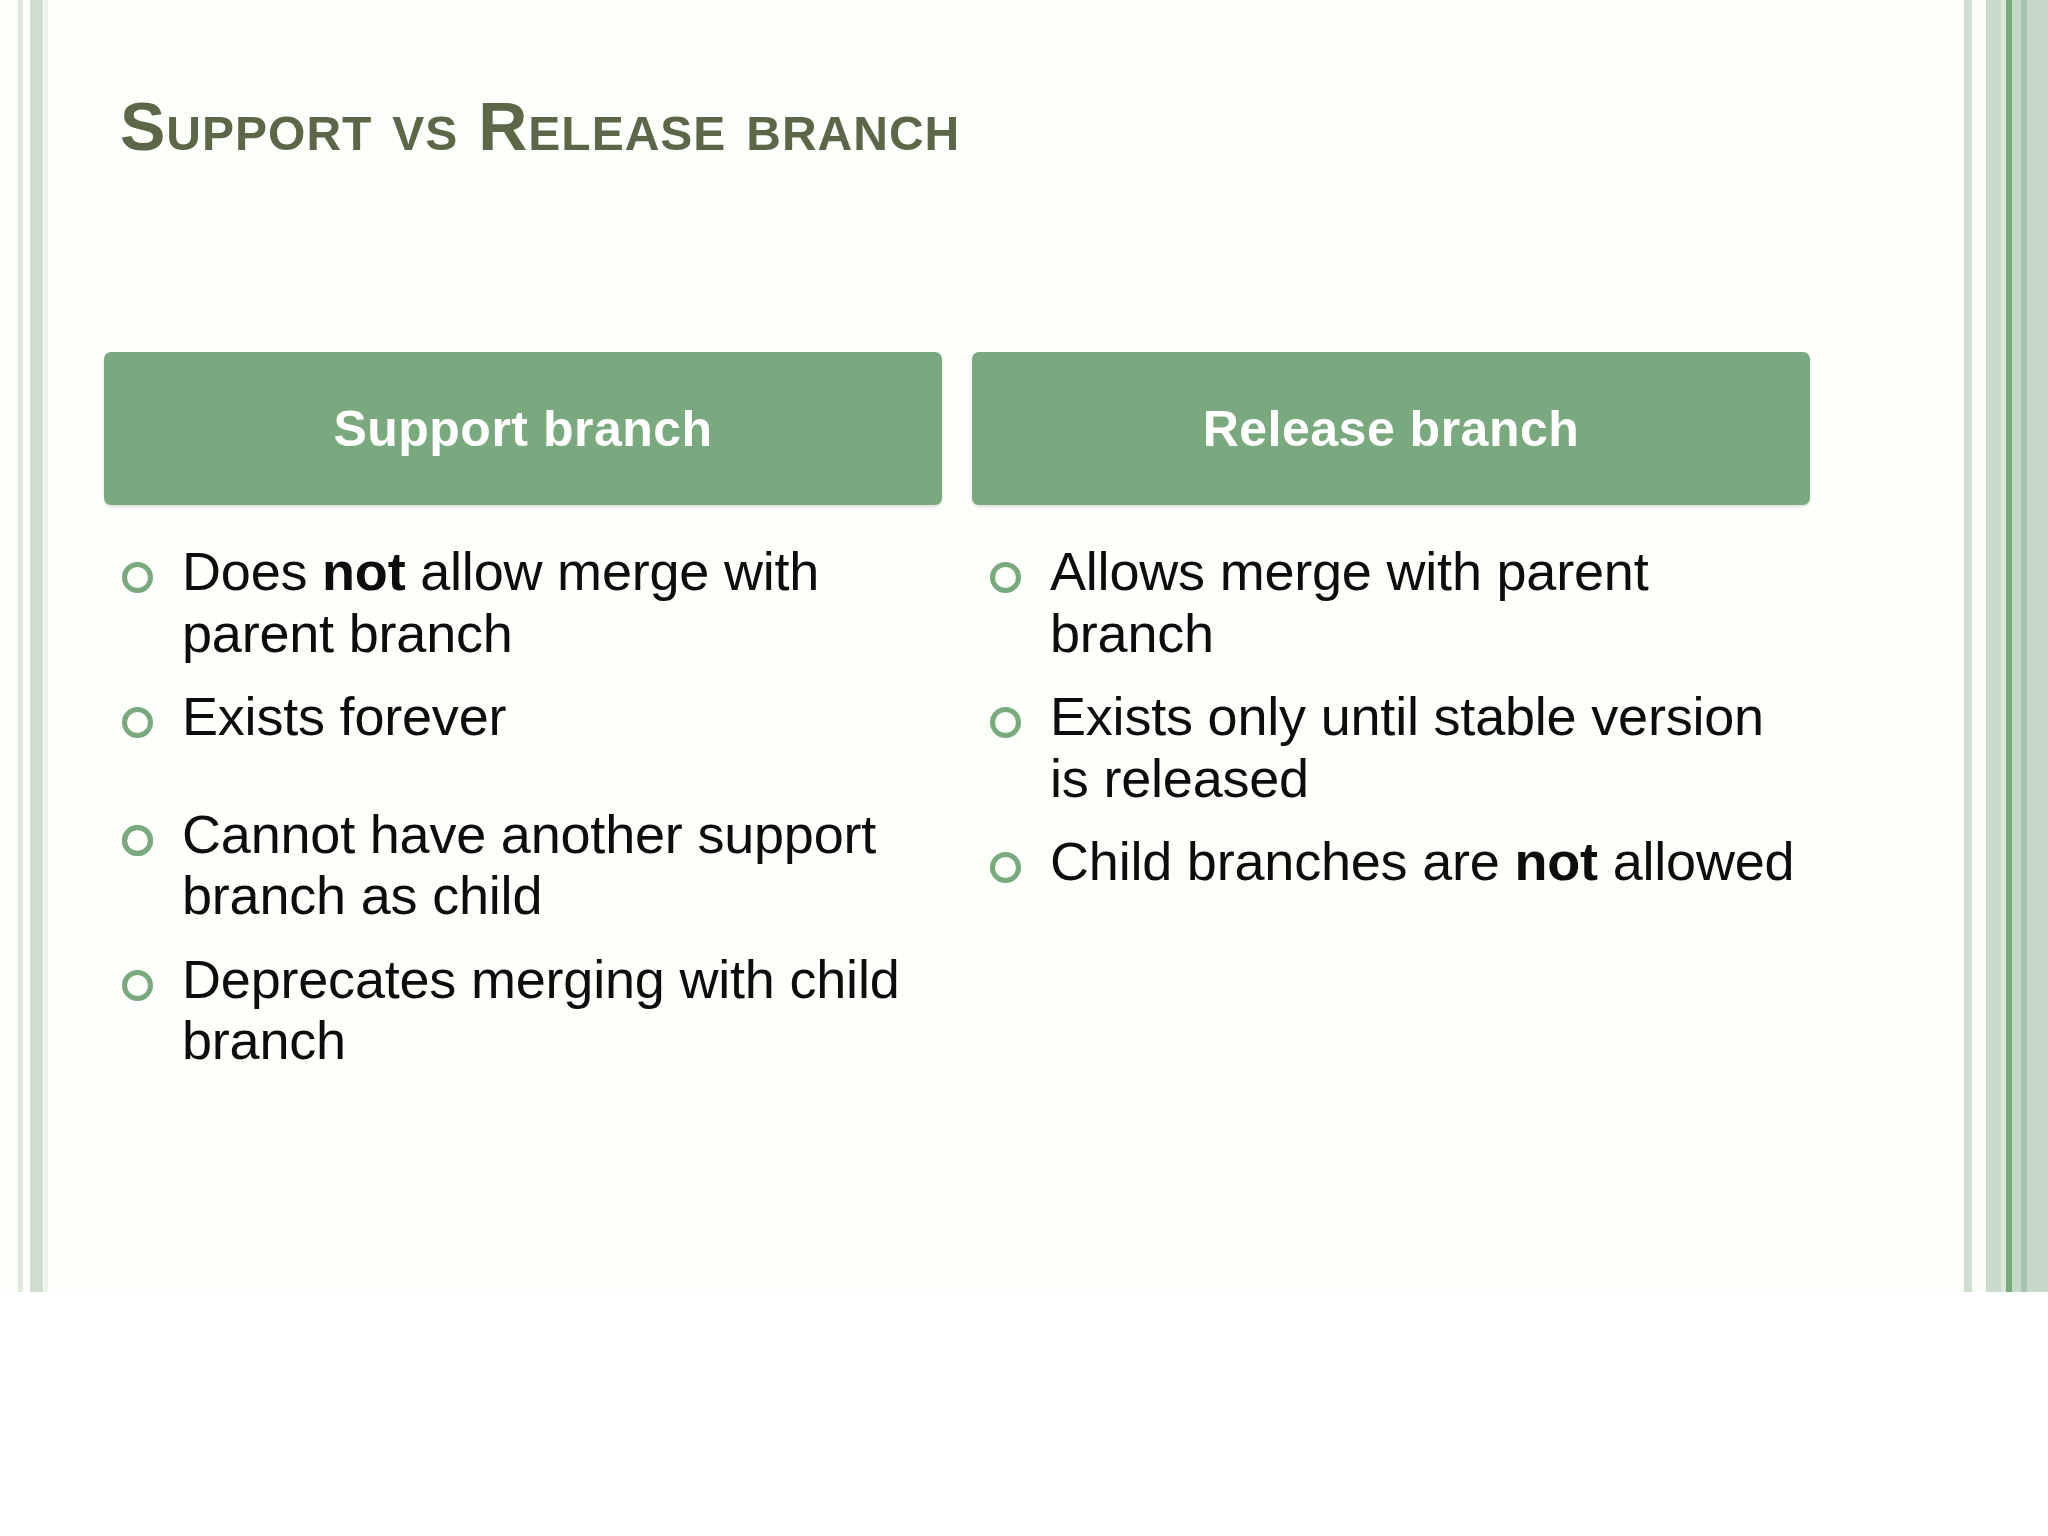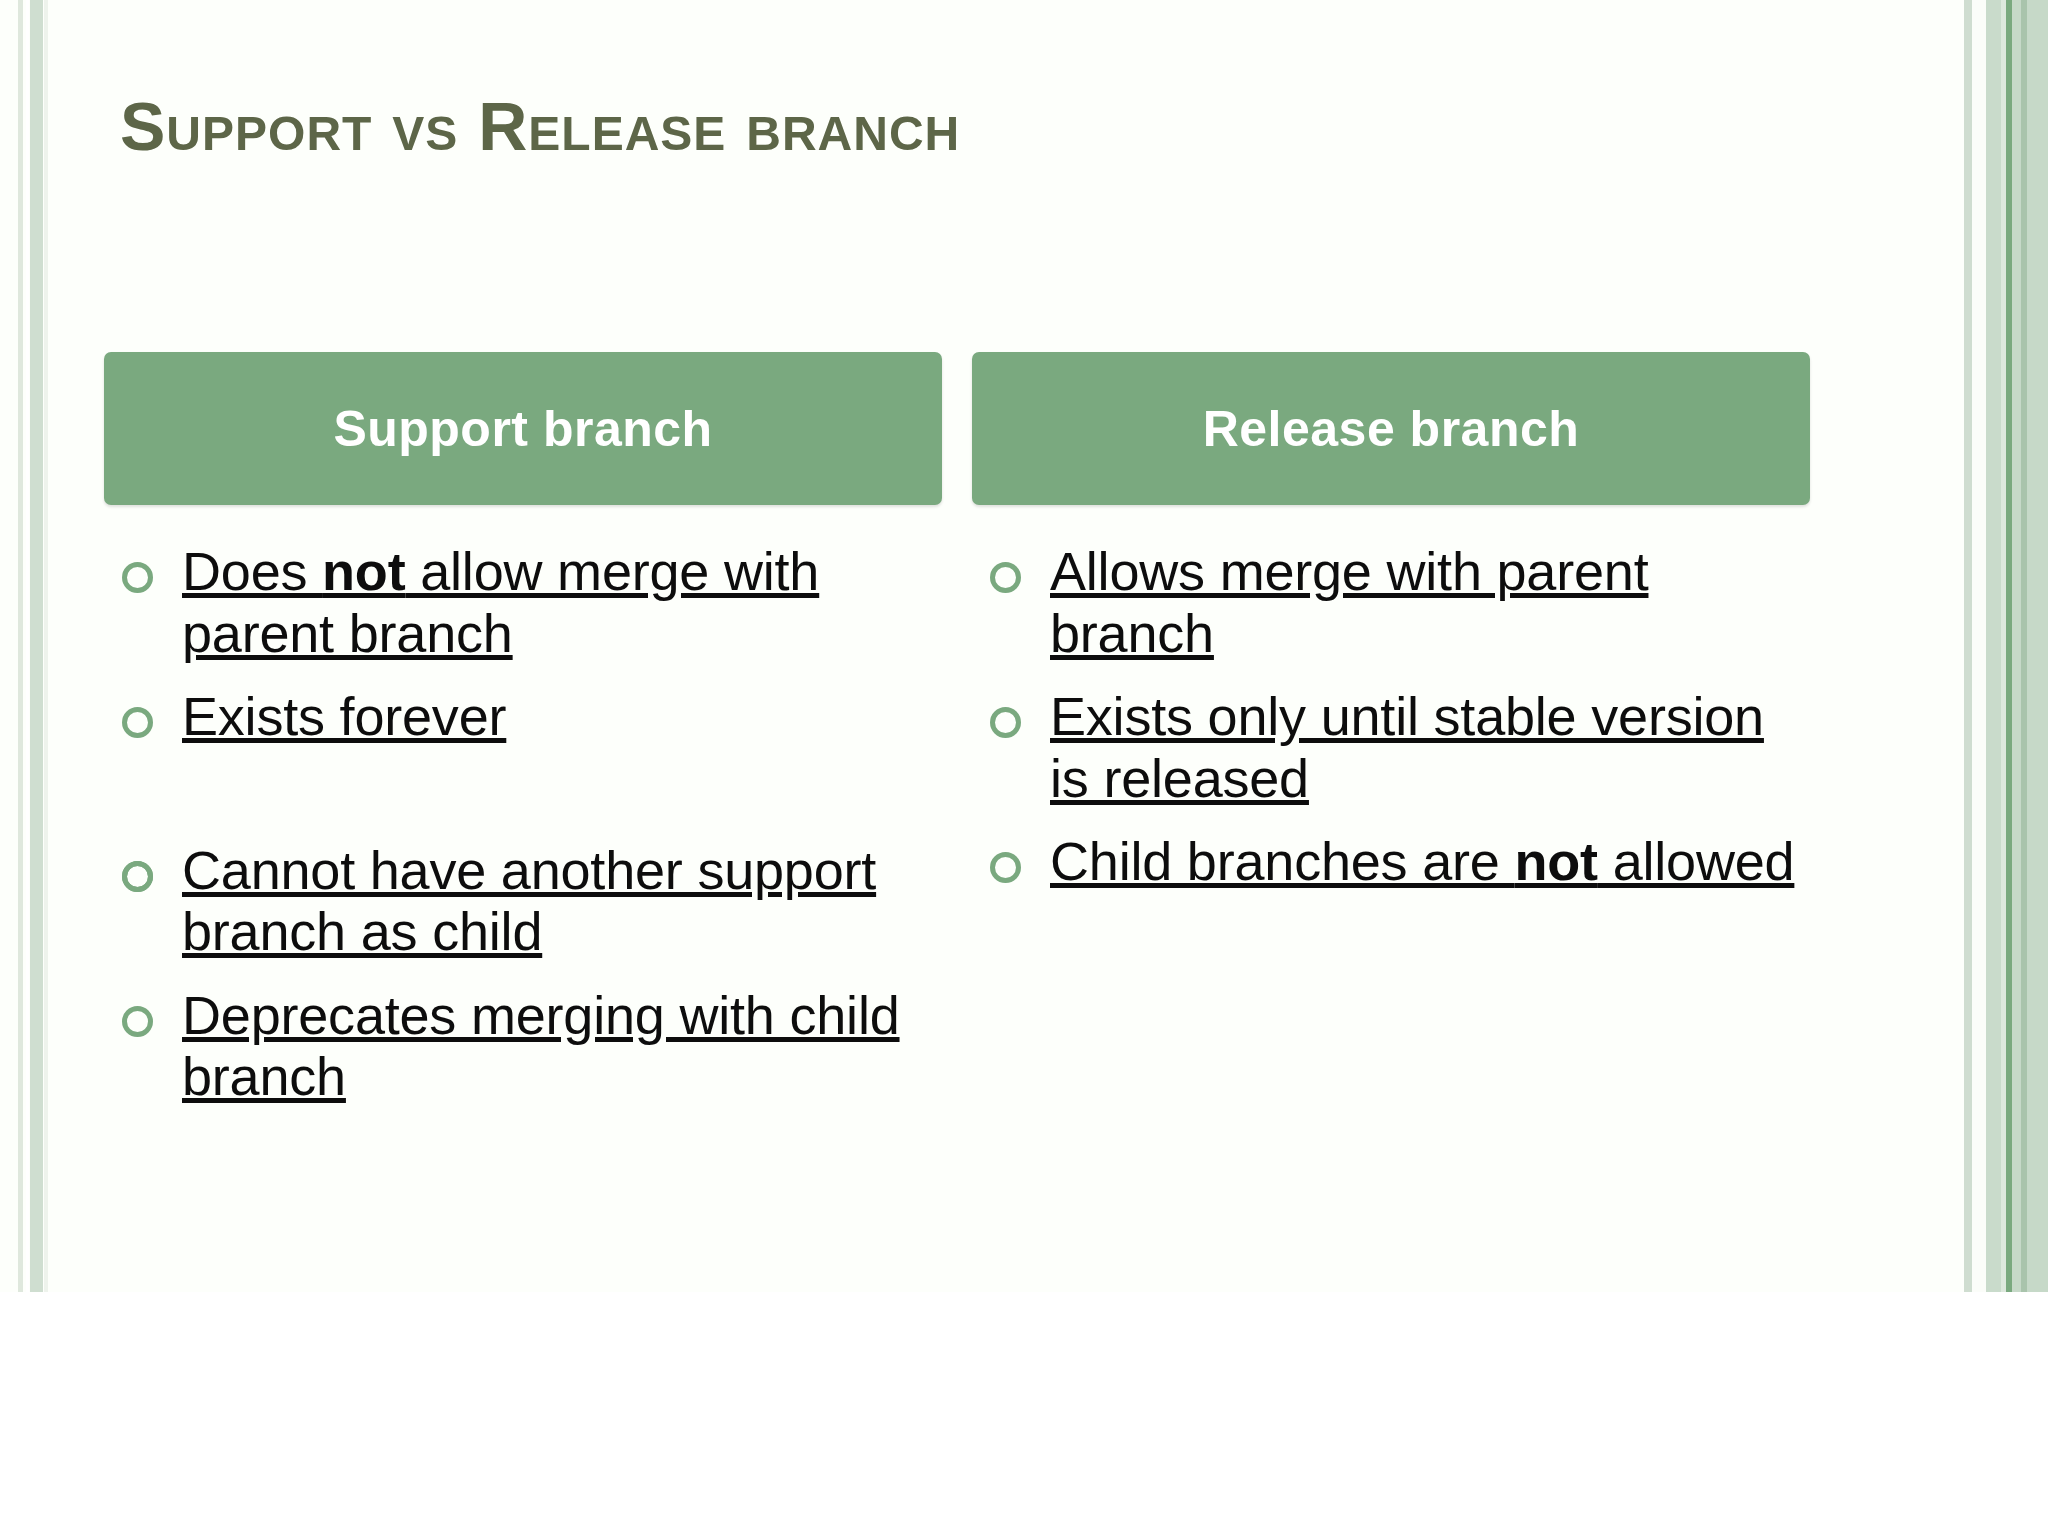--- a/index.html
+++ b/index.html
@@ -85,24 +85,23 @@
     margin-top: 36px;
   }
   .bullet-item {
     position: relative;
     padding-left: 78px;
     margin-bottom: 22px;
     font-size: 54px;
     line-height: 1.14;
     color: #0d0d0d;
     letter-spacing: -0.2px;
-    text-decoration: underline;
   }
   .bullet-item.spacer-after {
-    margin-bottom: 92px;
+    margin-bottom: 56px;
   }
   .bullet-marker {
     position: absolute;
     left: 18px;
     top: 21px;
     width: 21px;
     height: 21px;
     border: 5px solid #7aa97f;
     border-radius: 50%;
     box-sizing: content-box;

